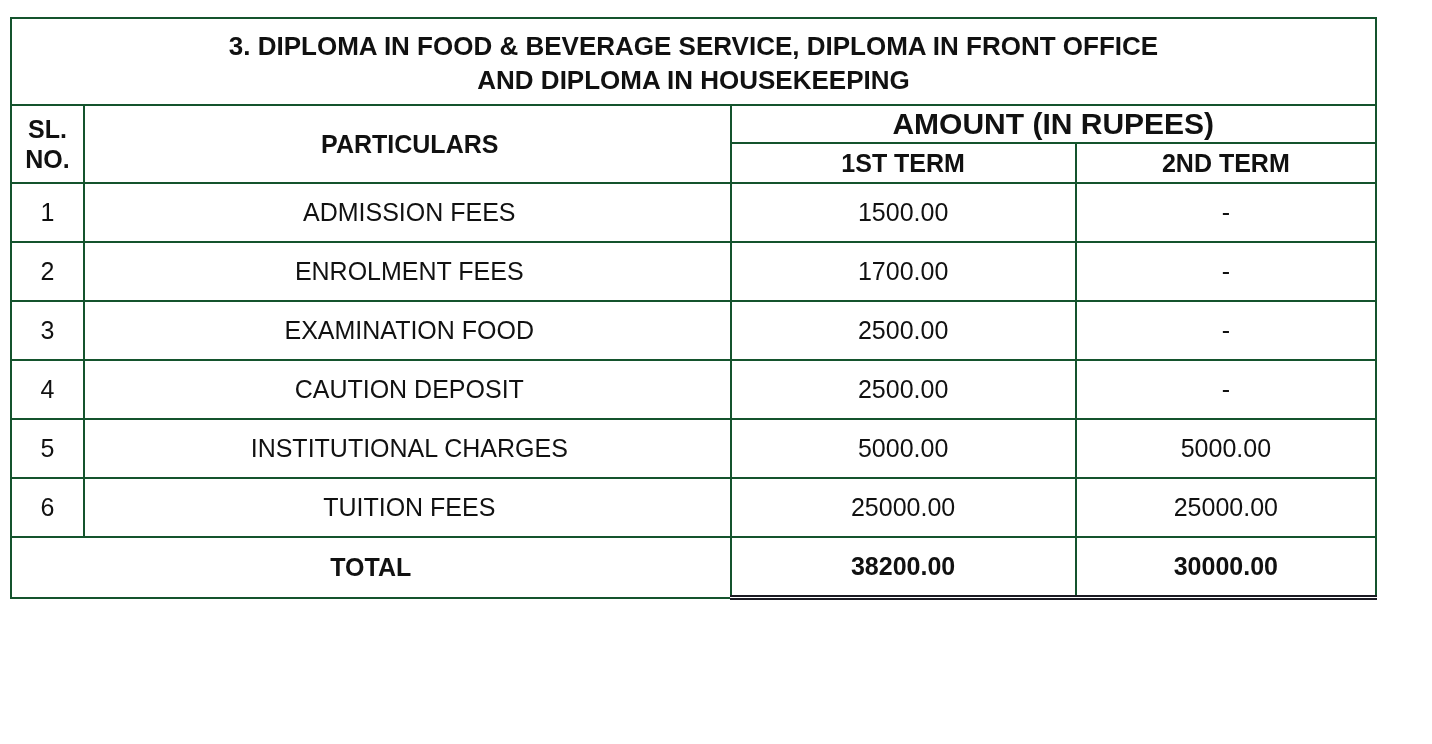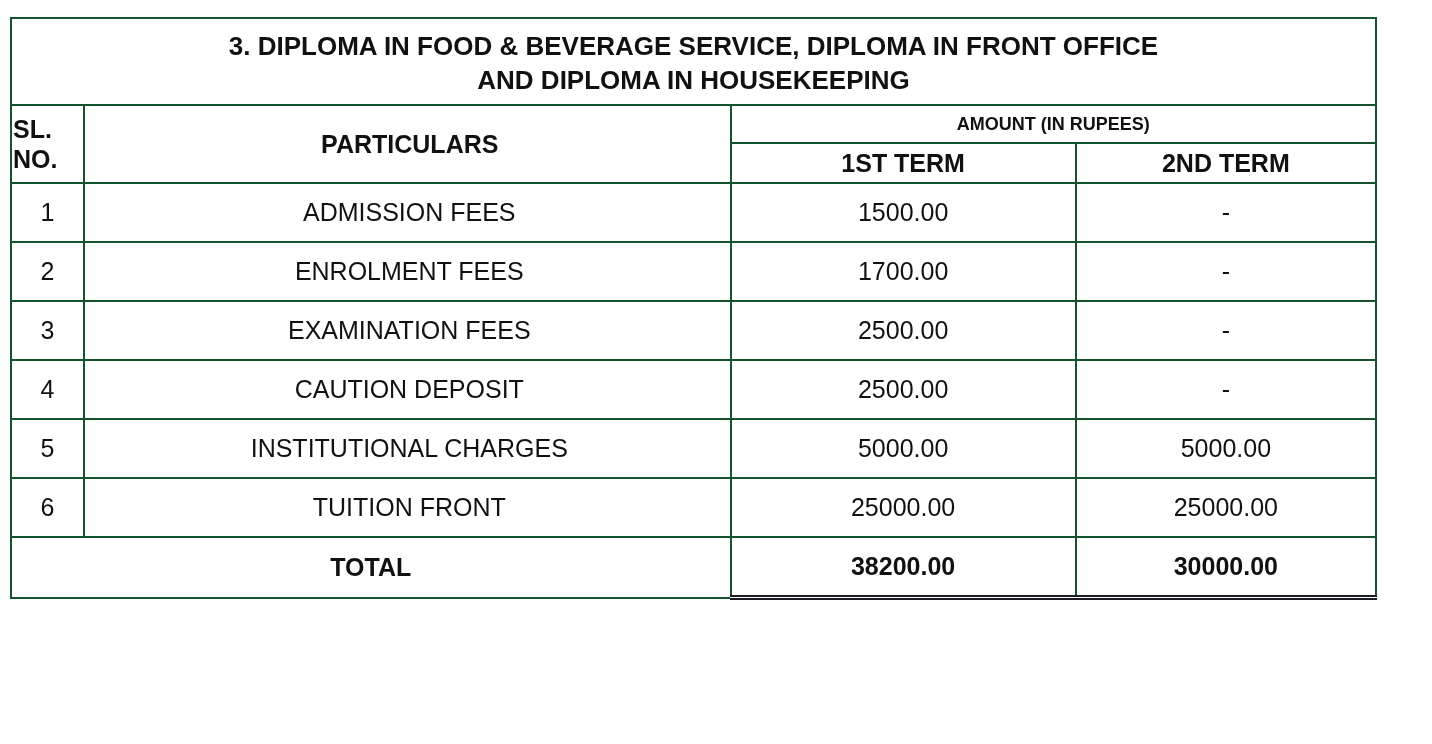--- a/index.html
+++ b/index.html
@@ -42,32 +42,32 @@
       font-weight: bold !important;
       font-size: 26px;
       line-height: 34px;
       padding-top: 4px !important;
     }
     .title-line { display: block; }
 
     .hdr-sl {
       font-size: 25px;
       line-height: 30px;
-      text-align: left;
+      text-align: center;
       font-weight: bold !important;
     }
     .hdr-part {
       font-size: 25px;
       text-align: center;
       padding-left: 6px !important;
       font-weight: bold !important;
     }
     .hdr-amount {
       height: 34px;
-      font-size: 18px;
+      font-size: 30px;
       text-align: center;
       font-weight: bold !important;
     }
     .hdr-term {
       height: 36px;
       font-size: 25px;
       text-align: center;
       font-weight: bold !important;
     }
     tr.data-row td {
@@ -125,39 +125,39 @@
       <td class="cell-amt">-</td>
     </tr>
     <tr class="data-row">
       <td class="cell-sl">2</td>
       <td class="cell-part">ENROLMENT FEES</td>
       <td class="cell-amt">1700.00</td>
       <td class="cell-amt">-</td>
     </tr>
     <tr class="data-row">
       <td class="cell-sl">3</td>
-      <td class="cell-part">EXAMINATION FEES</td>
+      <td class="cell-part">EXAMINATION FOOD</td>
       <td class="cell-amt">2500.00</td>
       <td class="cell-amt">-</td>
     </tr>
     <tr class="data-row">
       <td class="cell-sl">4</td>
       <td class="cell-part">CAUTION DEPOSIT</td>
       <td class="cell-amt">2500.00</td>
       <td class="cell-amt">-</td>
     </tr>
     <tr class="data-row">
       <td class="cell-sl">5</td>
       <td class="cell-part">INSTITUTIONAL CHARGES</td>
       <td class="cell-amt">5000.00</td>
       <td class="cell-amt">5000.00</td>
     </tr>
     <tr class="data-row">
       <td class="cell-sl">6</td>
-      <td class="cell-part">TUITION FRONT</td>
+      <td class="cell-part">TUITION FEES</td>
       <td class="cell-amt">25000.00</td>
       <td class="cell-amt">25000.00</td>
     </tr>
 
     <tr class="total-row">
       <td colspan="2">TOTAL</td>
       <td class="double-bottom">38200.00</td>
       <td class="double-bottom">30000.00</td>
     </tr>
   </tbody>

